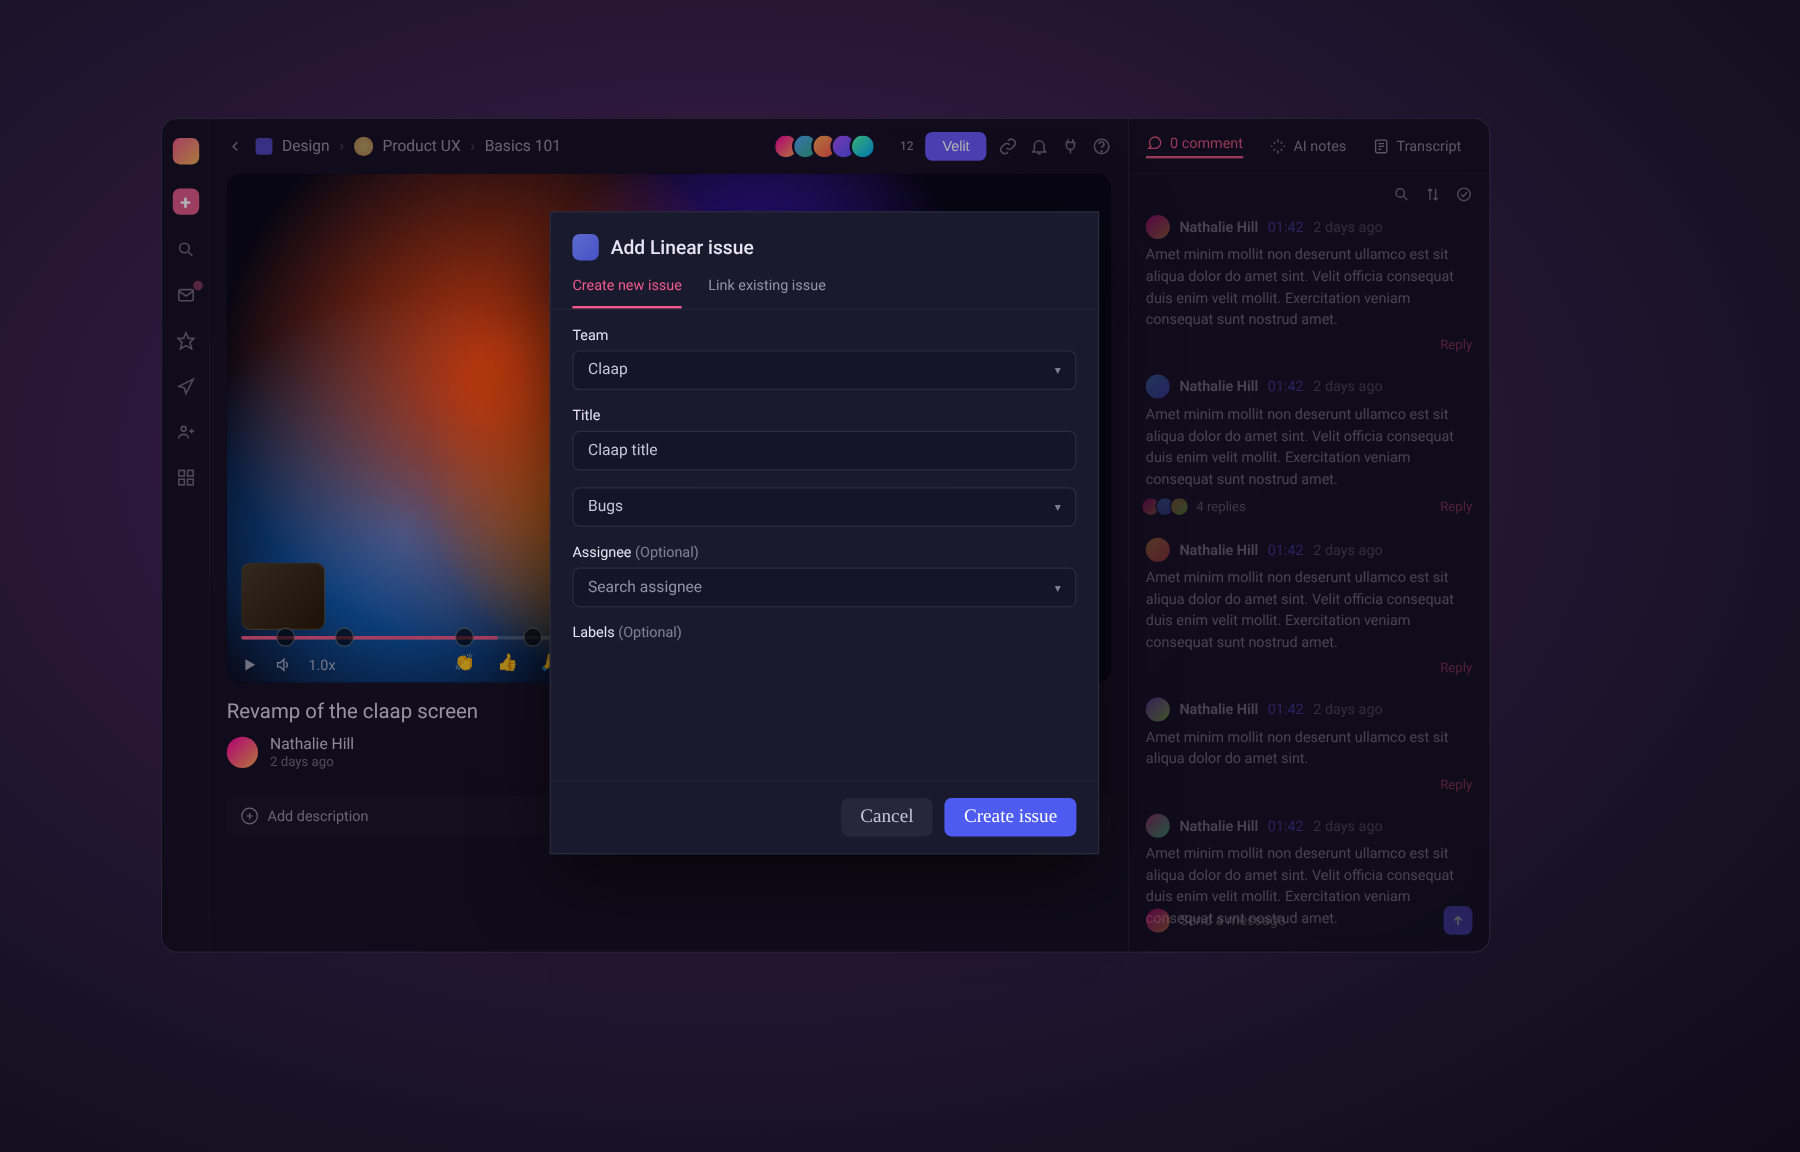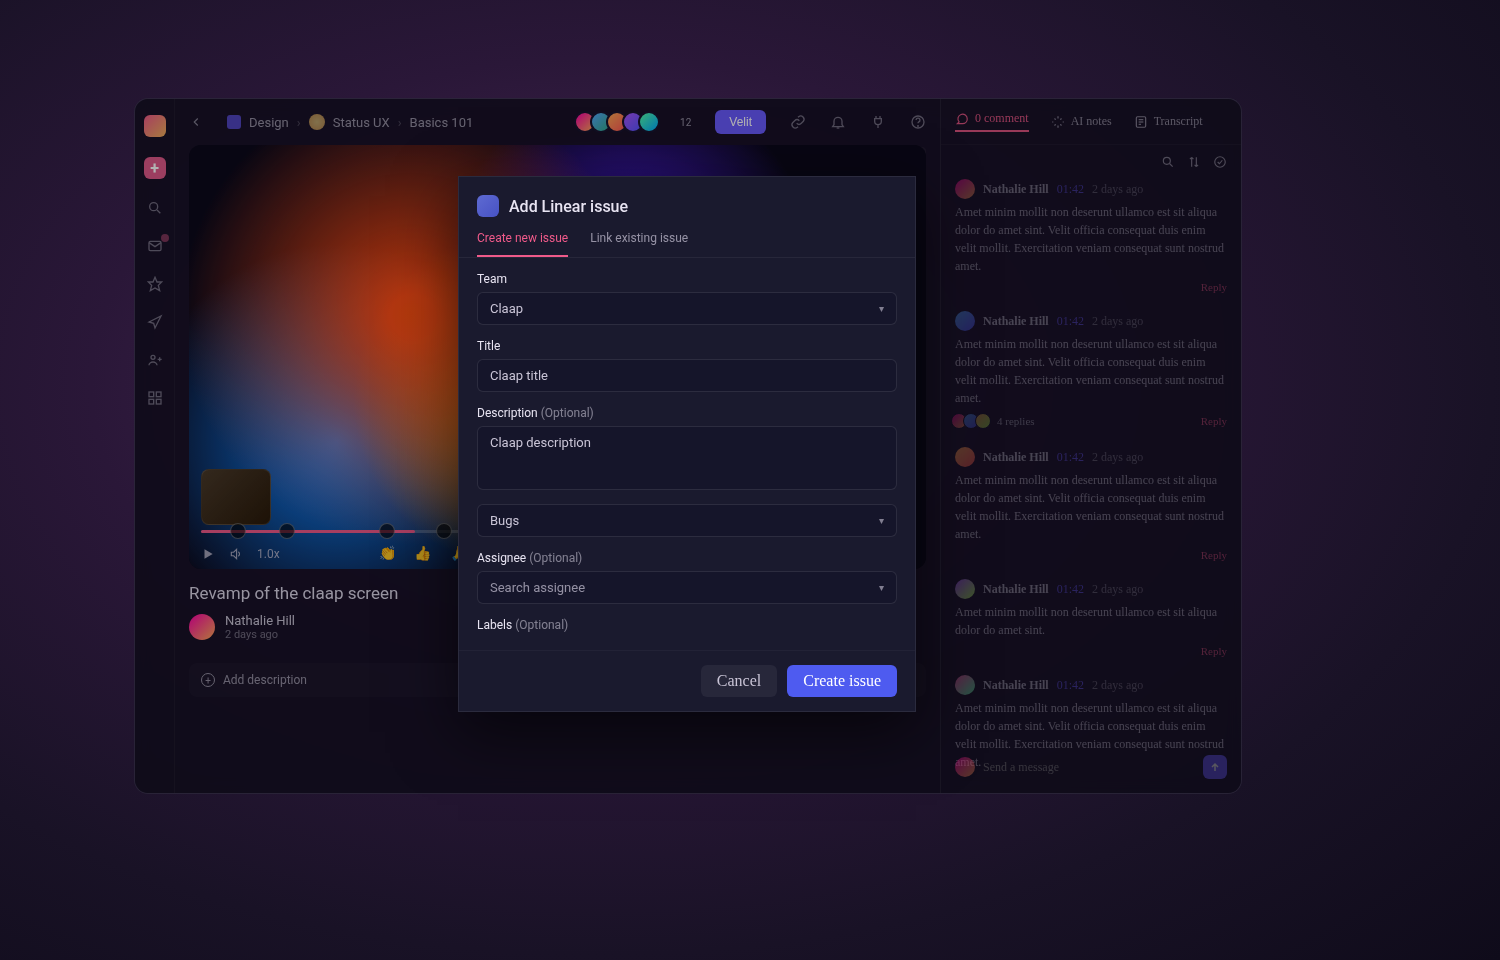--- a/index.html
+++ b/index.html
@@ -55,21 +55,21 @@
   .main-col {
     flex: 1; display:flex; flex-direction:column;
     min-width:0;
     border-right: 1px solid rgba(255,255,255,0.06);
   }
 
   .top-bar {
     height: 46px;
     display:flex; align-items:center;
     padding: 0 14px;
-    gap: 24px;
+    gap: 10px;
     position: relative;
   }
   .back-arrow { opacity:.6; font-size:13px; }
   .breadcrumb { display:flex; align-items:center; gap:8px; font-size:13px; opacity:.7; }
   .crumb-icon { width:14px;height:14px;border-radius:3px;background:#6b5cff; }
   .crumb-emoji { width:16px;height:16px;border-radius:50%;background:radial-gradient(circle,#ffe08a,#f0b05a);display:inline-block; }
   .chev { opacity:.4; }
 
   .top-bar .spacer { flex:1; }
   .avatar-stack { display:flex; align-items:center; }
@@ -160,21 +160,20 @@
     border-radius:8px; padding:10px 12px;
     display:flex;align-items:center;gap:8px;
     font-size:12px;opacity:.7;
   }
   .plus-circle{width:14px;height:14px;border:1px solid #c9c4d6;border-radius:50%;display:flex;align-items:center;justify-content:center;font-size:10px;}
 
   
   .right-panel {
     width: 300px; display:flex; flex-direction:column;
     position:relative;
-    font-family:Liberation Serif, serif;
   }
   .right-tabs {
     height:46px; display:flex; align-items:center; padding:0 14px; gap:22px;
     border-bottom:1px solid rgba(255,255,255,0.03);
   }
   .right-tab {display:flex;align-items:center;gap:6px;font-size:12px;opacity:.6;cursor:default;}
   .right-tab.active {opacity:.9;color:#f05a8a;}
   .right-tab.active-underline{border-bottom:2px solid #f05a8a;padding-bottom:4px;}
   .tab-ic{width:14px;height:14px;}
 
@@ -345,21 +344,21 @@
       <span class="back-arrow">
         <svg width="14" height="14" viewBox="0 0 24 24" fill="none" stroke="#c9c4d6" stroke-width="2">
             <path d="M15 6l-6 6 6 6"></path>
           </svg>
       </span>
       <div class="breadcrumb">
         <span class="crumb-icon"></span>
         <span>Design</span>
         <span class="chev">›</span>
         <span class="crumb-emoji"></span>
-        <span>Status UX</span>
+        <span>Product UX</span>
         <span class="chev">›</span>
         <span>Basics 101</span>
       </div>
 
       <div class="spacer"></div>
 
       <div class="avatar-stack">
         <div class="av av1"></div>
         <div class="av av2"></div>
         <div class="av av3"></div>
@@ -610,29 +609,20 @@
       </div>
     </div>
 
     <div class="form-group">
       <label class="form-label">Title</label>
       <div class="form-control">
         <span>Claap title</span>
       </div>
     </div>
 
-    <div class="form-group">
-      <label class="form-label">
-        <span>Description</span>
-        <span class="opt">(Optional)</span>
-      </label>
-      <div class="form-control textarea">
-        <span>Claap description</span>
-      </div>
-    </div>
 
     <div class="form-group">
       <div class="form-control">
         <span>Bugs</span>
         <span class="chev-down">▾</span>
       </div>
     </div>
 
     <div class="form-group">
       <label class="form-label">

